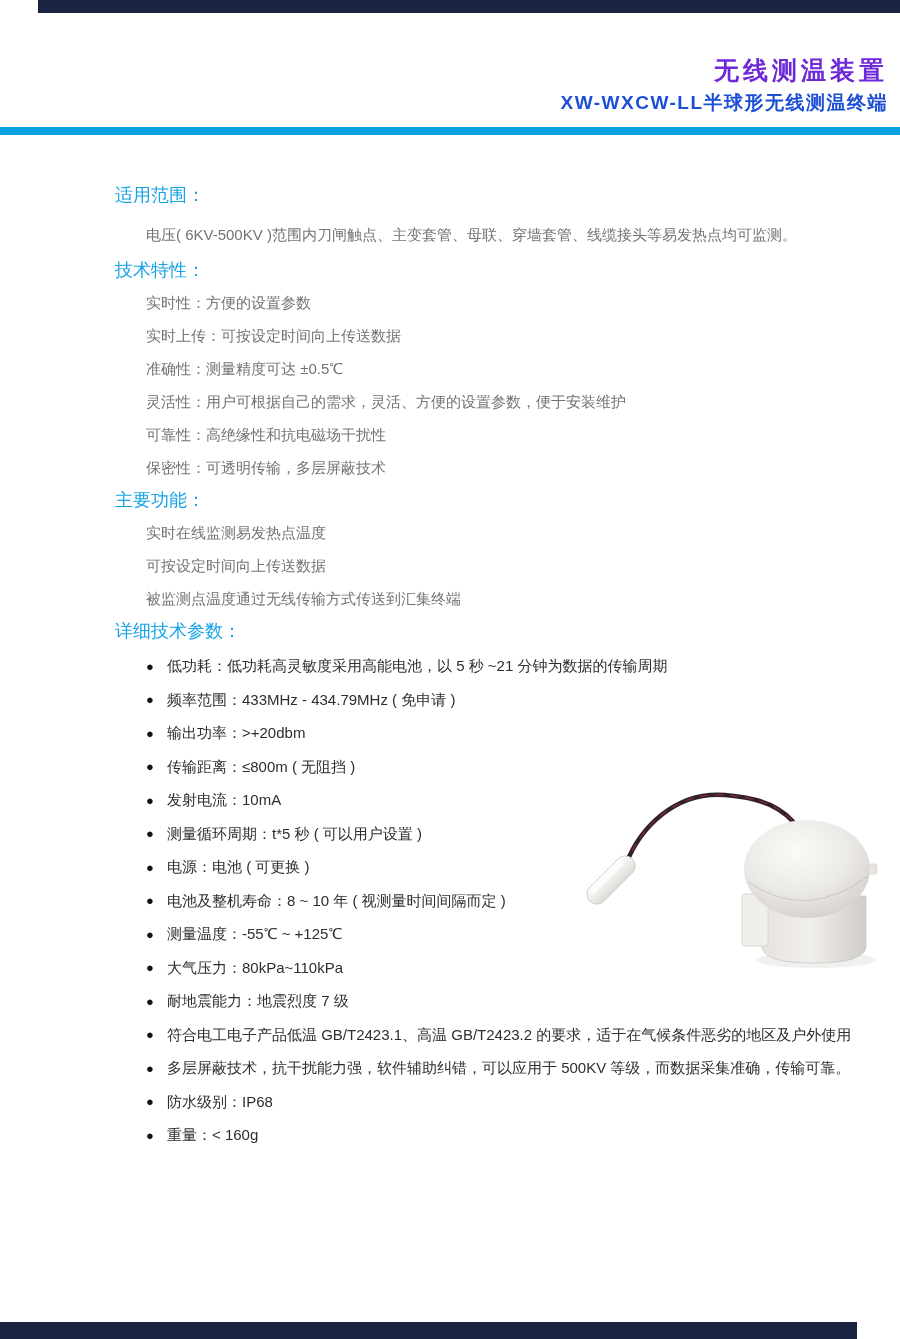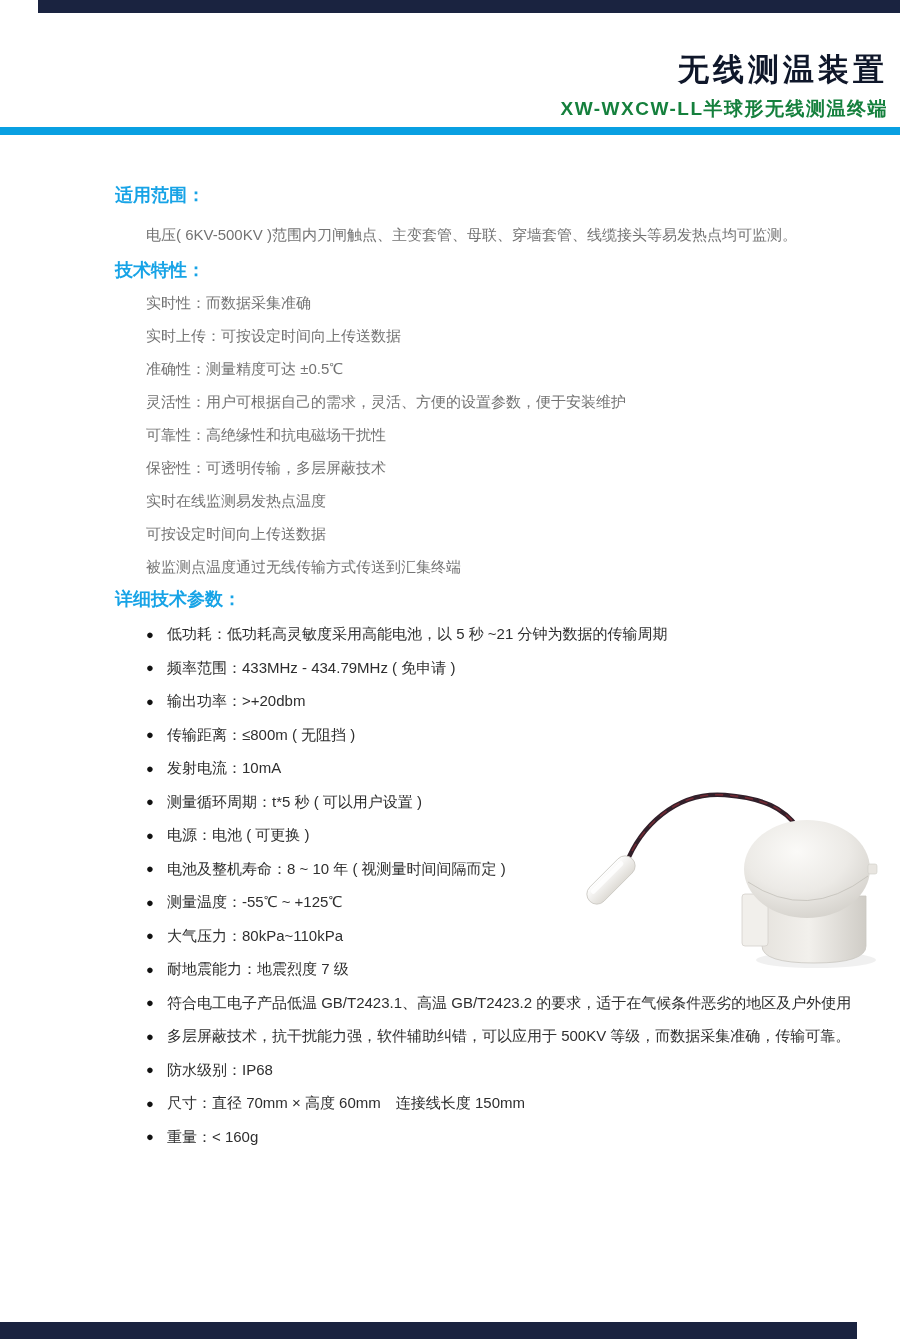--- a/index.html
+++ b/index.html
@@ -16,36 +16,36 @@
     background:#1a2340;
   }
   .band-bottom {
     position:absolute; top:1322px; left:0; width:857px; height:17px;
     background:#1a2340;
   }
   .header {
     position:absolute; top:52px; right:12px; text-align:right;
   }
   .title {
-    font-size:31px; font-weight:bold; color:#0f172a;
+    font-size:25px; font-weight:bold; color:#6d28d9;
     letter-spacing:4px; line-height:36px; white-space:nowrap;
   }
   .subtitle {
-    font-size:19px; font-weight:bold; color:#15803d;
-    letter-spacing:1.5px; margin-top:8px; white-space:nowrap;
+    font-size:19px; font-weight:bold; color:#1d4ed8;
+    letter-spacing:1.5px; margin-top:2px; white-space:nowrap;
   }
   .divider {
     position:absolute; top:127px; left:0; width:900px; height:8px;
     background:#09a0e2;
   }
   .content {
     position:absolute; top:185px; left:115px; width:785px;
   }
   .sec-heading {
-    font-size:18px; font-weight:bold; color:#17a3e6;
+    font-size:18px; font-weight:normal; color:#17a3e6;
     line-height:21px; margin:0 0 11px 0; white-space:nowrap;
   }
   .sec-heading.first { margin-bottom:18px; }
   .sec-heading.specs { margin-bottom:13px; }
   .line {
     font-size:15px; line-height:21px; margin:0 0 12px 0;
     padding-left:31px; white-space:nowrap; color:#737373;
   }
   ul.spec-list { list-style:none; margin:0; padding:0; }
   ul.spec-list li {
@@ -71,48 +71,48 @@
 </div>
 
 <div class="divider"></div>
 
 <div class="content">
 
   <div class="sec-heading first">适用范围：</div>
   <div class="line" style="margin-bottom:15px;">电压( 6KV-500KV )范围内刀闸触点、主变套管、母联、穿墙套管、线缆接头等易发热点均可监测。</div>
 
   <div class="sec-heading">技术特性：</div>
-  <div class="line">实时性：而数据采集准确</div>
+  <div class="line">实时性：方便的设置参数</div>
   <div class="line">实时上传：可按设定时间向上传送数据</div>
   <div class="line">准确性：测量精度可达 ±0.5℃</div>
   <div class="line">灵活性：用户可根据自己的需求，灵活、方便的设置参数，便于安装维护</div>
   <div class="line">可靠性：高绝缘性和抗电磁场干扰性</div>
   <div class="line">保密性：可透明传输，多层屏蔽技术</div>
 
+  <div class="sec-heading">主要功能：</div>
   <div class="line">实时在线监测易发热点温度</div>
   <div class="line">可按设定时间向上传送数据</div>
   <div class="line">被监测点温度通过无线传输方式传送到汇集终端</div>
 
   <div class="sec-heading specs">详细技术参数：</div>
   <ul class="spec-list">
     <li><span class="bullet">●</span><span>低功耗：低功耗高灵敏度采用高能电池，以 5 秒 ~21 分钟为数据的传输周期</span></li>
     <li><span class="bullet">●</span><span>频率范围：433MHz - 434.79MHz ( 免申请 )</span></li>
     <li><span class="bullet">●</span><span>输出功率：&gt;+20dbm</span></li>
     <li><span class="bullet">●</span><span>传输距离：≤800m ( 无阻挡 )</span></li>
     <li><span class="bullet">●</span><span>发射电流：10mA</span></li>
     <li><span class="bullet">●</span><span>测量循环周期：t*5 秒 ( 可以用户设置 )</span></li>
     <li><span class="bullet">●</span><span>电源：电池 ( 可更换 )</span></li>
     <li><span class="bullet">●</span><span>电池及整机寿命：8 ~ 10 年 ( 视测量时间间隔而定 )</span></li>
     <li><span class="bullet">●</span><span>测量温度：-55℃ ~ +125℃</span></li>
     <li><span class="bullet">●</span><span>大气压力：80kPa~110kPa</span></li>
     <li><span class="bullet">●</span><span>耐地震能力：地震烈度 7 级</span></li>
     <li><span class="bullet">●</span><span>符合电工电子产品低温 GB/T2423.1、高温 GB/T2423.2 的要求，适于在气候条件恶劣的地区及户外使用</span></li>
     <li><span class="bullet">●</span><span>多层屏蔽技术，抗干扰能力强，软件辅助纠错，可以应用于 500KV 等级，而数据采集准确，传输可靠。</span></li>
     <li><span class="bullet">●</span><span>防水级别：IP68</span></li>
-    <li><span class="bullet">●</span><span>尺寸：直径 70mm × 高度 60mm　连接线长度 150mm</span></li>
     <li><span class="bullet">●</span><span>重量：&lt; 160g</span></li>
   </ul>
 </div>
 
 <div class="product-photo">
   <svg width="340" height="250" viewBox="0 0 340 250" xmlns="http://www.w3.org/2000/svg">
     <defs>
       <radialGradient id="domeGrad" cx="42%" cy="32%" r="75%">
         <stop offset="0%" stop-color="#fbfaf8"></stop>
         <stop offset="55%" stop-color="#eceae6"></stop>

